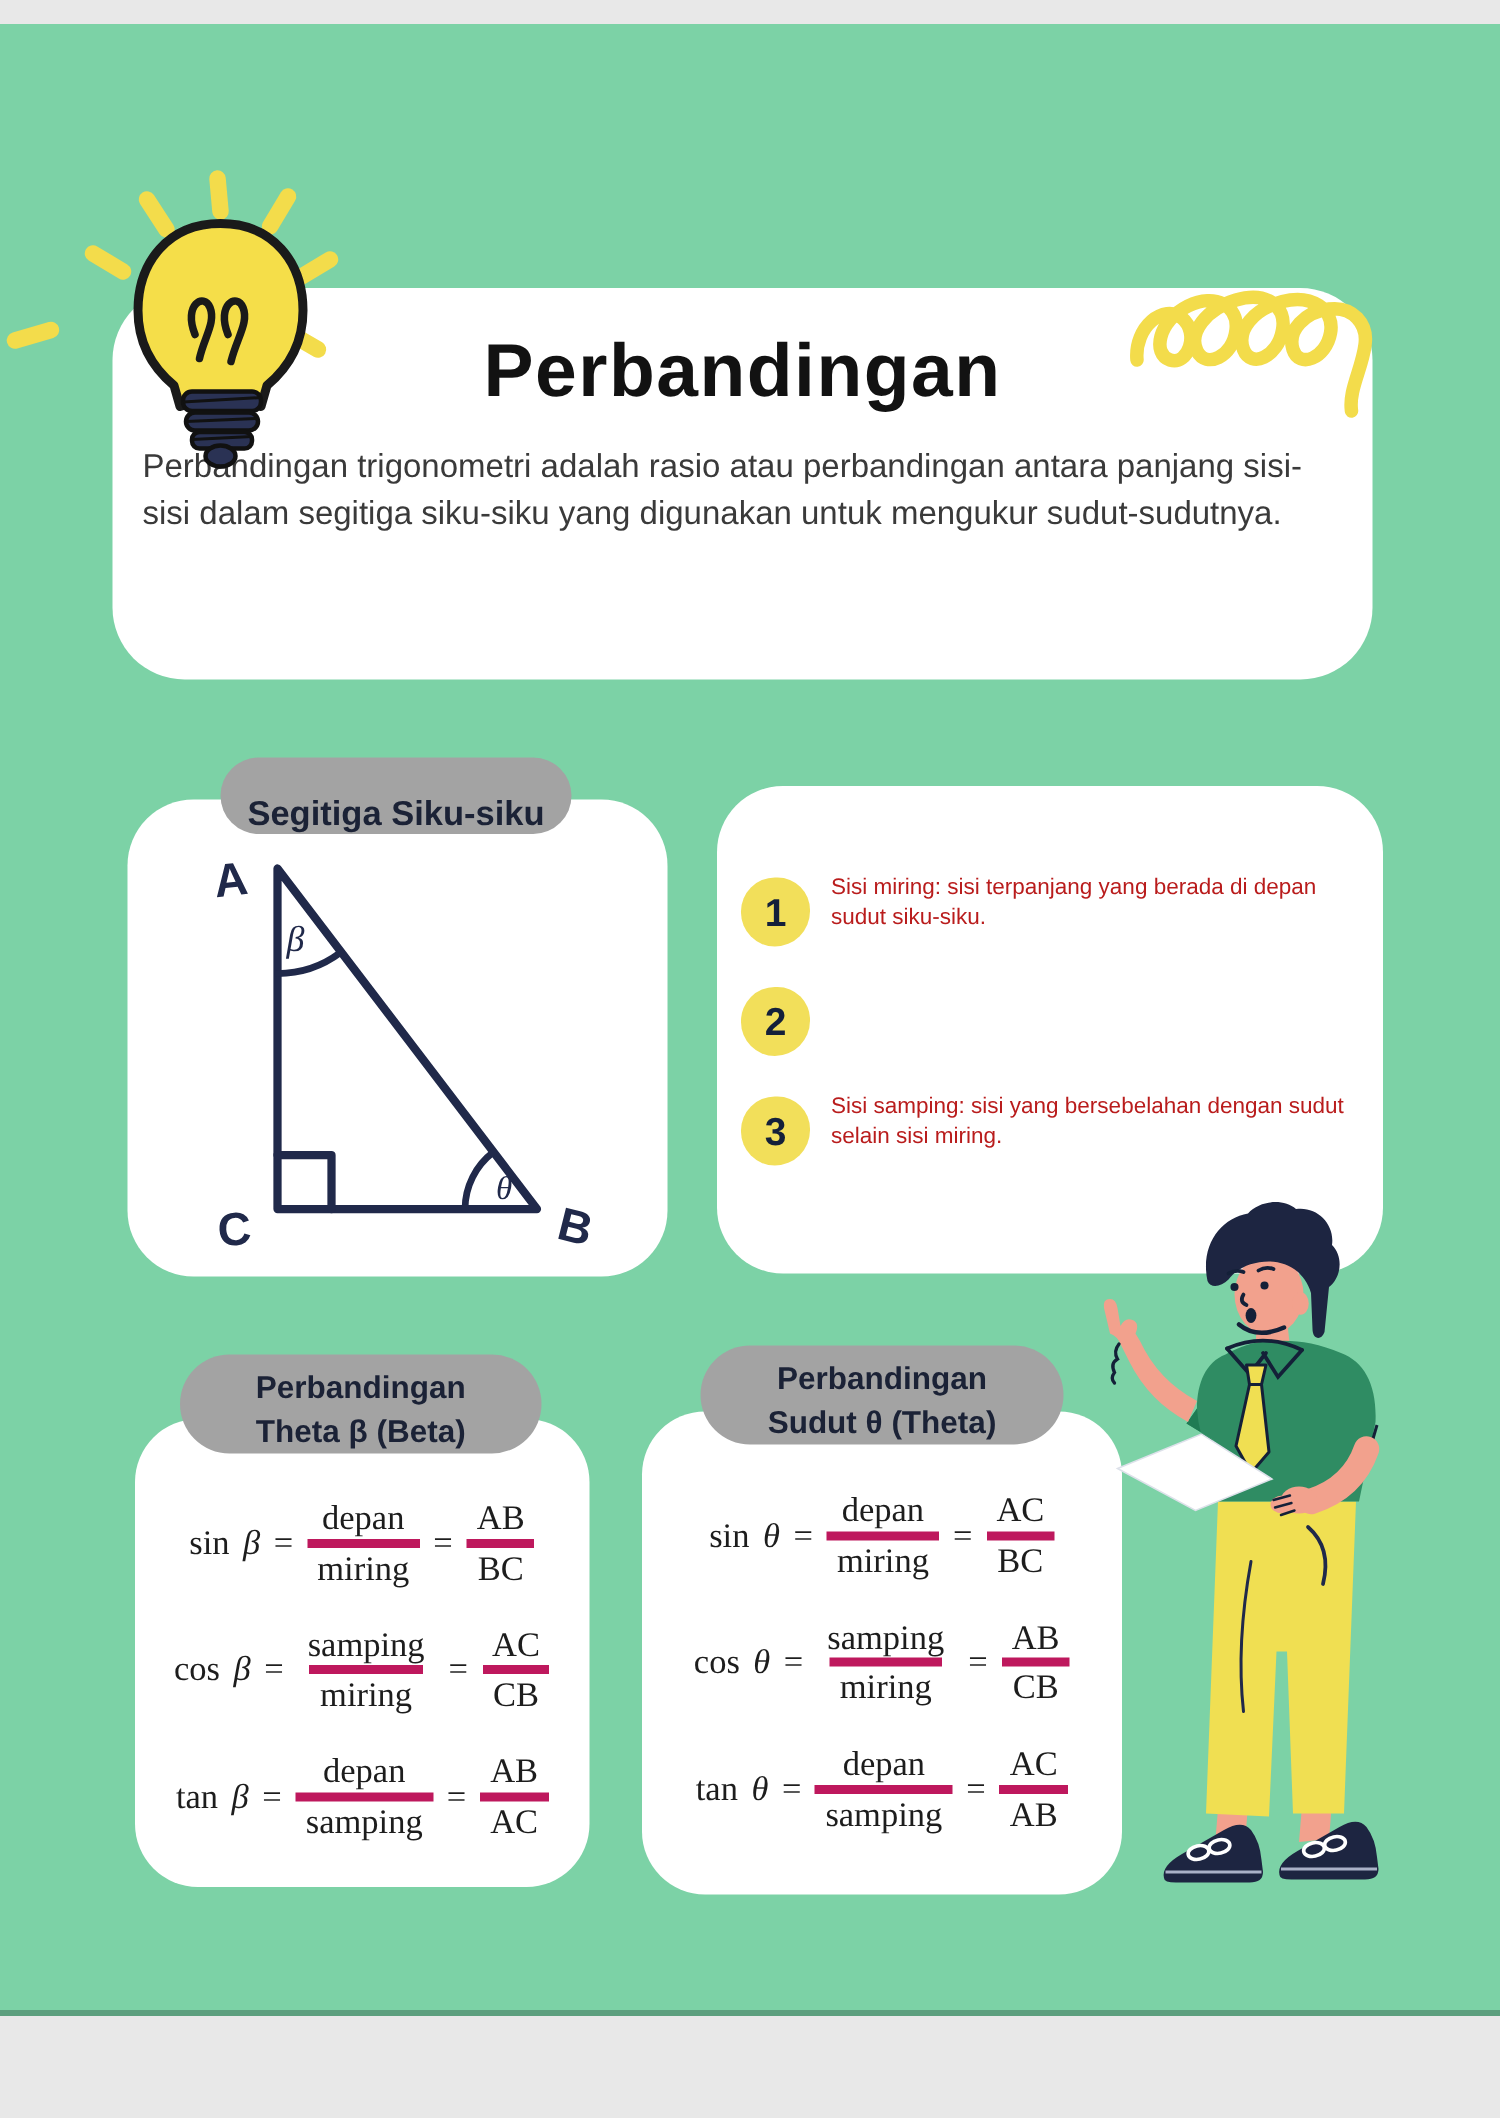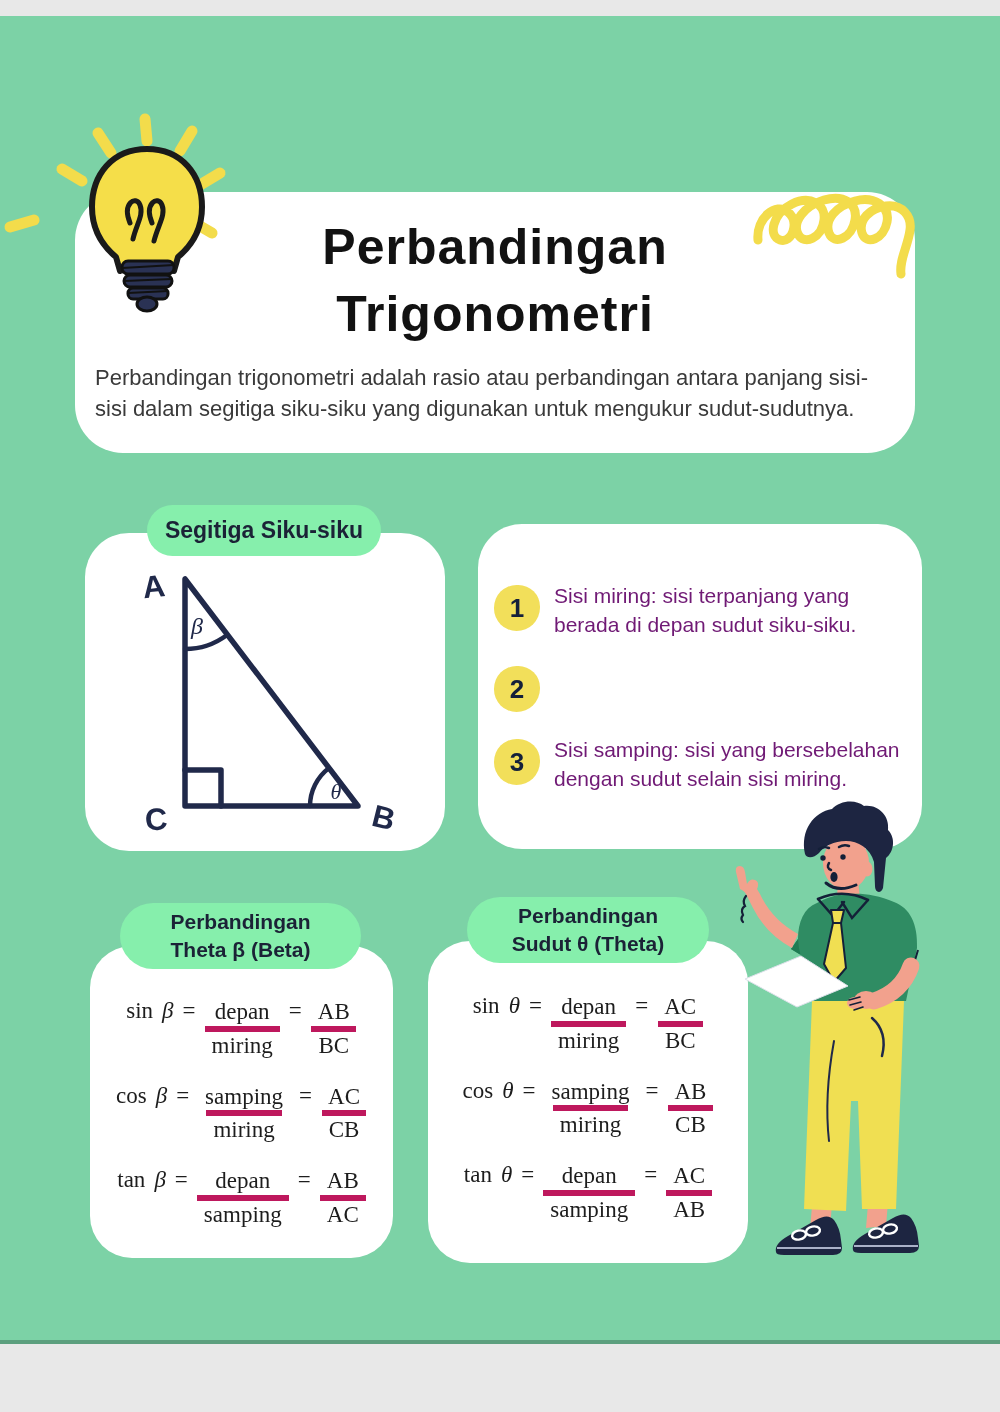--- a/index.html
+++ b/index.html
@@ -13,60 +13,59 @@
   .tri-card{left:85px;top:517px;width:360px;height:318px;border-radius:44px;}
   .def-card{left:478px;top:508px;width:444px;height:325px;border-radius:44px;}
   .beta-card{left:90px;top:930px;width:303px;height:312px;border-radius:42px;}
   .theta-card{left:428px;top:925px;width:320px;height:322px;border-radius:42px;}
 
   .title{margin-top:22px;text-align:center;font-size:50px;line-height:1.34;
     font-weight:800;letter-spacing:1px;color:#121212;}
   .descr{margin:14px auto 0;width:800px;text-align:left;font-size:22px;
     line-height:1.42;color:#3a3a3a;}
 
-  .badge{position:absolute;z-index:3;background:#86efac;display:flex;
-    flex-direction:column;align-items:center;justify-content:center;
+  .badge{position:absolute;z-index:3;background:#a3a3a3;display:flex;
+    flex-direction:column;align-items:center;justify-content:flex-end;
     font-weight:bold;color:#1b2236;text-align:center;}
   .badge-tri{left:147px;top:489px;width:234px;height:51px;border-radius:27px;font-size:23px;}
   .badge-def{left:582px;top:487px;width:238px;height:54px;border-radius:28px;font-size:24px;}
   .badge-beta{left:120px;top:887px;width:241px;height:66px;border-radius:33px;font-size:21px;line-height:1.35;}
   .badge-theta{left:467px;top:881px;width:242px;height:66px;border-radius:33px;font-size:21px;line-height:1.35;}
 
   .def-list{position:absolute;left:494px;top:566px;width:420px;z-index:2;
     display:flex;flex-direction:column;gap:24px;}
   .def-item{display:flex;gap:14px;}
   .def-num{flex:0 0 46px;width:46px;height:46px;border-radius:50% 48% 52% 50%;
     background:#F2DF5A;display:flex;align-items:center;justify-content:center;
     font-weight:bold;font-size:26px;color:#14203a;margin-top:3px;}
-  .def-text{font-size:21px;line-height:1.36;color:#701a75;width:352px;}
+  .def-text{font-size:15px;line-height:1.36;color:#b91c1c;width:352px;}
 
   .formulas{position:absolute;inset:0;z-index:2;display:flex;flex-direction:column;
     align-items:center;padding-top:52px;gap:23px;}
-  .formula{display:flex;gap:9px;
+  .formula{display:flex;align-items:center;gap:9px;
     font-family:"Liberation Serif",serif;font-size:23px;color:#1d1d1d;}
   .fn{font-style:normal;}
   .angle{font-style:italic;}
   .frac{display:inline-flex;flex-direction:column;align-items:center;line-height:1.12;}
   .frac .den{border-top:6px solid #be185d;}
   .frac span{padding:1px 7px;}
 
   .abs{position:absolute;}
   .z2{z-index:2;} .z3{z-index:3;} .z6{z-index:6;}
   .bottom-strip{position:absolute;left:0;right:0;bottom:0;height:4px;
     background:rgba(35,66,52,0.35);z-index:7;}
 </style>
 </head>
 <body>
 
 <div class="page">
 
   <div class="card top-card">
     <div class="title">
       <div>Perbandingan</div>
-      <div>Trigonometri</div>
     </div>
     <div class="descr">Perbandingan trigonometri adalah rasio atau perbandingan antara panjang sisi-sisi dalam segitiga siku-siku yang digunakan untuk mengukur sudut-sudutnya.</div>
   </div>
 
   <svg class="abs z3" style="left:0;top:95px;" width="245" height="215" viewBox="0 0 245 215">
     <g stroke="#F3DC4B" stroke-width="11" stroke-linecap="round">
       <line x1="145" y1="8" x2="147" y2="30"></line>
       <line x1="98" y1="22" x2="111" y2="42"></line>
       <line x1="192" y1="20" x2="180" y2="40"></line>
       <line x1="62" y1="58" x2="82" y2="70"></line>

